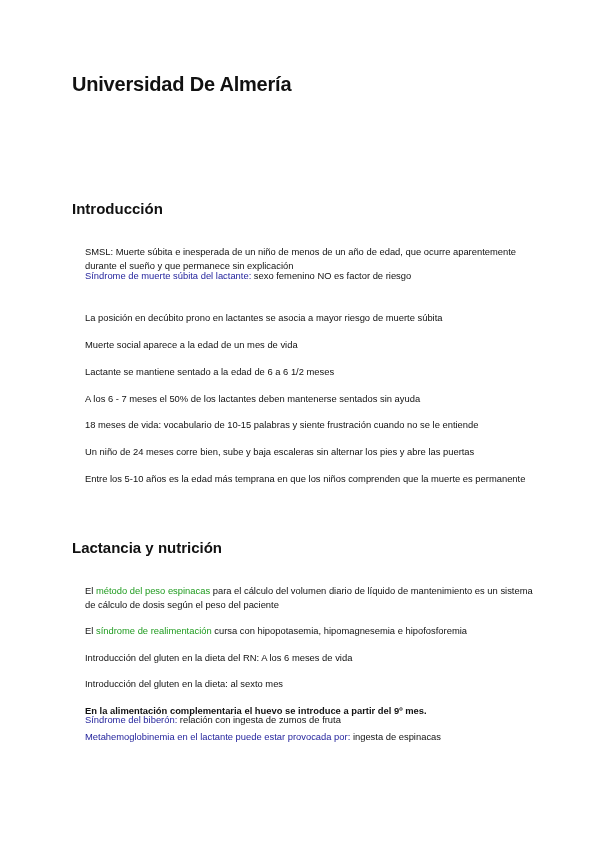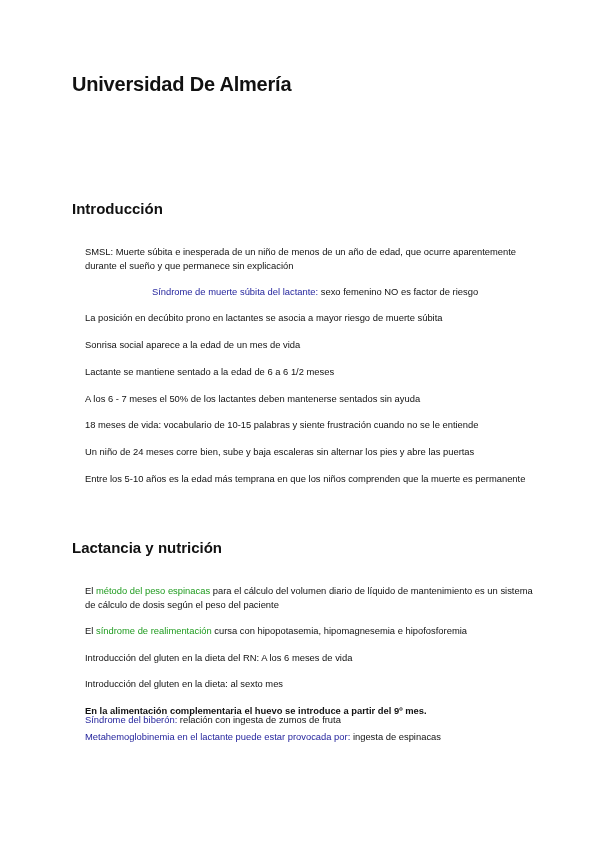--- a/index.html
+++ b/index.html
@@ -55,25 +55,25 @@
 <body>
 
 <div class="page">
 
   <h1 class="doc-title">Universidad De Almería</h1>
 
   <h2 class="section-title" style="top:200px;">Introducción</h2>
 
   <p class="para" style="top:232px;"><span>SMSL: Muerte súbita e inesperada de un niño de menos de un año de edad, que ocurre aparentemente durante el sueño y que permanece sin explicación</span></p>
 
-  <p class="para" style="top:272px;text-align:center;"><span class="blue">Síndrome de muerte súbita del lactante:</span><span> sexo femenino NO es factor de riesgo</span></p>
+  <p class="para" style="top:256px;"><span class="blue">Síndrome de muerte súbita del lactante:</span><span> sexo femenino NO es factor de riesgo</span></p>
 
   <p class="para" style="top:298px;"><span>La posición en decúbito prono en lactantes se asocia a mayor riesgo de muerte súbita</span></p>
 
-  <p class="para" style="top:325px;"><span>Sonrisa social aparece a la edad de un mes de vida</span></p>
+  <p class="para" style="top:325px;"><span>Muerte social aparece a la edad de un mes de vida</span></p>
 
   <p class="para" style="top:352px;"><span>Lactante se mantiene sentado a la edad de 6 a 6 1/2 meses</span></p>
 
   <p class="para" style="top:379px;"><span>A los 6 - 7 meses el 50% de los lactantes deben mantenerse sentados sin ayuda</span></p>
 
   <p class="para" style="top:405px;"><span>18 meses de vida: vocabulario de 10-15 palabras y siente frustración cuando no se le entiende</span></p>
 
   <p class="para" style="top:432px;"><span>Un niño de 24 meses corre bien, sube y baja escaleras sin alternar los pies y abre las puertas</span></p>
 
   <p class="para" style="top:459px;"><span>Entre los 5-10 años es la edad más temprana en que los niños comprenden que la muerte es permanente</span></p>

